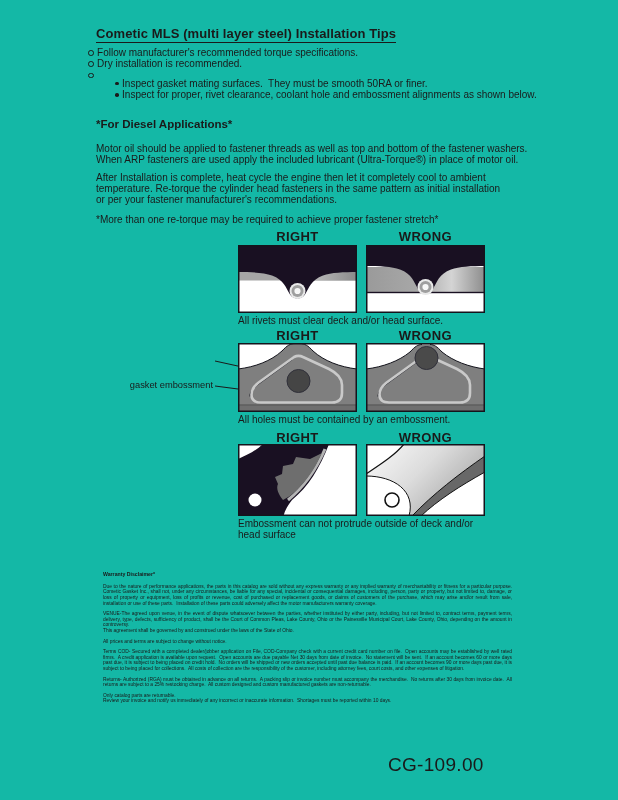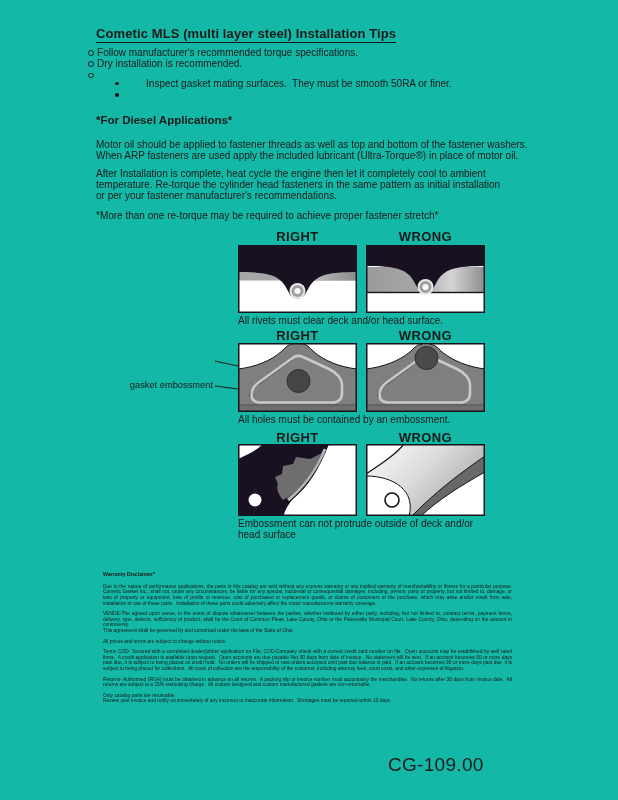--- a/index.html
+++ b/index.html
@@ -8,21 +8,21 @@
     font-family:"Liberation Sans","DejaVu Sans",sans-serif;color:#1a1a1a;
   }
   
   .text-top{position:absolute;left:88px;top:24px;width:510px;}
   .title{
     display:inline-block;margin-left:8px;font-size:13px;font-weight:bold;line-height:15px;
     border-bottom:1.6px solid #1a1a1a;padding-bottom:1px;margin-bottom:4px;letter-spacing:.1px;
   }
   .bullet-row{display:flex;align-items:flex-start;line-height:11.3px;font-size:10px;white-space:pre-wrap;}
   .ring{flex:0 0 auto;width:3.6px;height:3.6px;border:1px solid #1a1a1a;border-radius:50%;margin:3px 3.5px 0 0;}
-  .sub{margin-left:27px;gap:24px;}
+  .sub{margin-left:27px;}
   .dot{flex:0 0 auto;width:3.6px;height:3.6px;background:#1a1a1a;border-radius:50%;margin:3.6px 3.5px 0 0;}
   .diesel-heading{margin:17px 0 12px 8px;font-size:11.5px;font-weight:bold;line-height:13px;}
   .para{margin:7px 0 0 8px;}
   .para .line{font-size:10px;line-height:11px;white-space:pre-wrap;}
   .note{margin:9px 0 0 8px;font-size:10px;line-height:11px;white-space:pre-wrap;}
   
   .diag-label{position:absolute;width:119px;text-align:center;font-size:13px;line-height:14px;font-weight:600;letter-spacing:.4px;}
   .illus{position:absolute;width:119px;display:block;}
   .caption{position:absolute;font-size:10px;line-height:10.5px;white-space:nowrap;}
   .caption.wrap{white-space:normal;width:238px;}
@@ -54,20 +54,21 @@
     </div>
     <div class="bullet-row">
       <span class="ring"></span>
     </div>
     <div class="bullet-row sub">
       <span class="dot"></span>
       <span>Inspect gasket mating surfaces.  They must be smooth 50RA or finer.</span>
     </div>
     <div class="bullet-row sub">
       <span class="dot"></span>
+      <span>Inspect for proper, rivet clearance, coolant hole and embossment alignments as shown below.</span>
     </div>
 
     <div class="diesel-heading">*For Diesel Applications*</div>
 
     <div class="para">
       <div class="line">Motor oil should be applied to fastener threads as well as top and bottom of the fastener washers.</div>
       <div class="line">When ARP fasteners are used apply the included lubricant (Ultra-Torque®) in place of motor oil.</div>
     </div>
     <div class="para">
       <div class="line">After Installation is complete, heat cycle the engine then let it completely cool to ambient</div>

